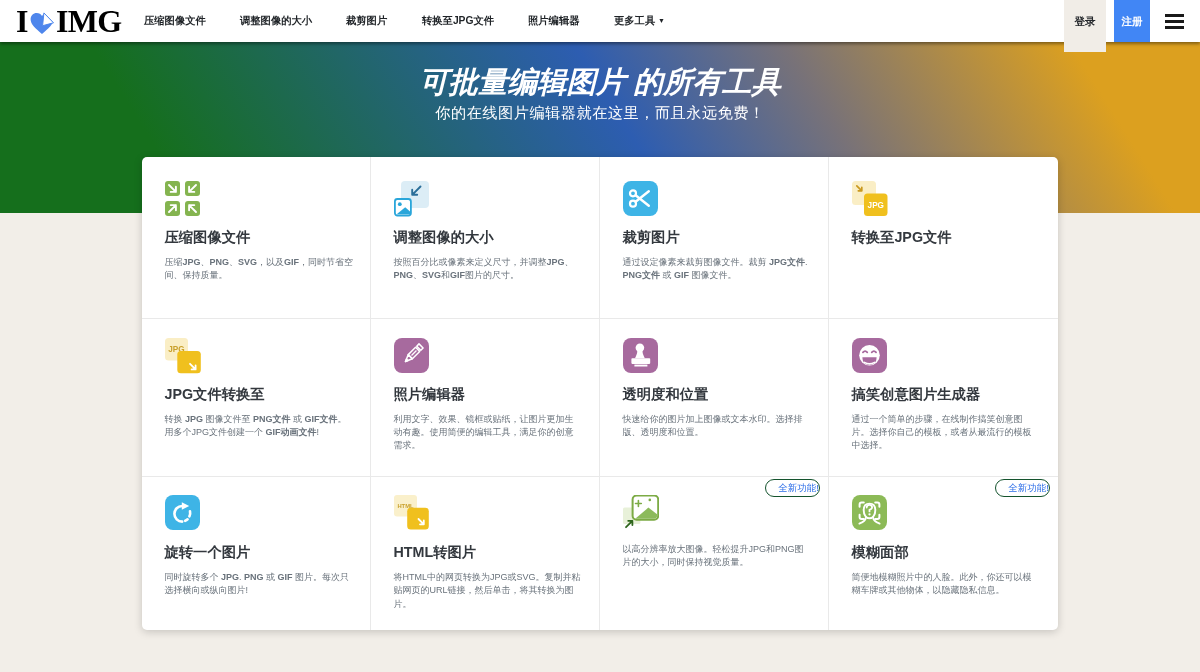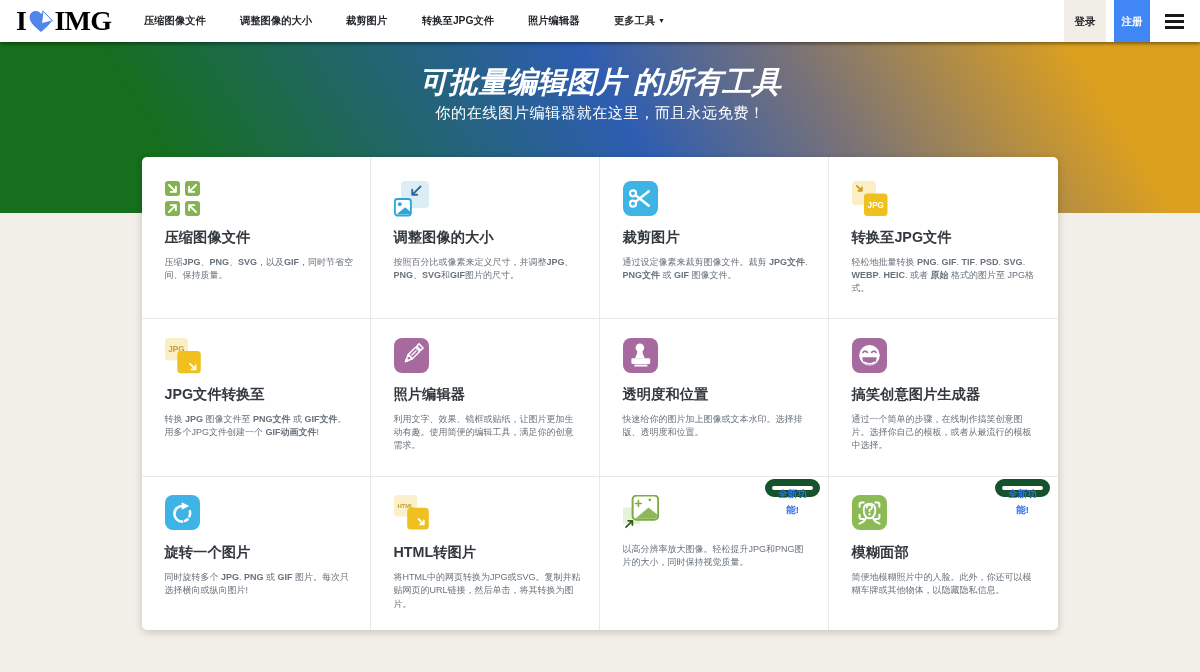--- a/index.html
+++ b/index.html
@@ -1,25 +1,25 @@
 <!DOCTYPE html>
 <html lang="zh"><head>
 <meta charset="utf-8">
 <style>
 * { margin:0; padding:0; box-sizing:border-box; }
 html,body { width:1200px; height:672px; overflow:hidden; }
 body { font-family:"Liberation Sans", sans-serif; background:#f2eee8; position:relative; }
 
 
 .header { position:absolute; left:0; top:0; width:1200px; height:42px; background:#fff; z-index:10; box-shadow:0 2px 3px rgba(0,0,0,0.4); }
-.logo { position:absolute; left:16px; top:5px; height:32px; font-family:"Liberation Serif", serif; font-weight:bold; font-size:28px; color:#000; line-height:32px; white-space:nowrap; letter-spacing:-0.7px; }
+.logo { position:absolute; left:16px; top:5px; height:32px; font-family:"Liberation Serif", serif; font-weight:bold; font-size:32px; color:#000; line-height:32px; white-space:nowrap; letter-spacing:-0.7px; }
 .logo svg { vertical-align:-2.9px; margin:0 1.5px 0 2.7px; }
 .nav { position:absolute; left:0; top:0; height:42px; }
 .nav a { position:absolute; top:0; line-height:42px; font-size:10.3px; font-weight:bold; color:#1f2327; text-decoration:none; white-space:nowrap; }
-.btn-login { position:absolute; right:94px; top:0; width:42px; height:42px; background:#f1ede7; color:#24272b; font-size:10.5px; font-weight:bold; text-align:center; line-height:42px; }
+.btn-login { position:absolute; right:94px; top:0; width:42px; height:52px; background:#f1ede7; color:#24272b; font-size:10.5px; font-weight:bold; text-align:center; line-height:42px; }
 .btn-reg { position:absolute; right:50px; top:0; width:36px; height:42px; background:#4186f5; color:#fff; font-size:10.5px; font-weight:bold; text-align:center; line-height:42px; }
 .burger { position:absolute; right:16px; top:14px; width:19px; }
 .burger div { height:2.6px; background:#191919; margin-bottom:3.6px; }
 
 
 .hero { position:absolute; left:0; top:42px; width:1200px; height:171px; background:linear-gradient(58deg,#156f1c 0%,#156f1c 15%,#2d5db1 52%,#787278 68%,#dca01f 90%); }
 .hero h1 { position:absolute; left:0; top:24px; width:100%; text-align:center; color:#fff; font-size:29.5px; line-height:31px; font-weight:bold;font-style:italic; }
 .hero p { position:absolute; left:0; top:62px; width:100%; text-align:center; color:#fff; font-size:15.2px; letter-spacing:0.5px; line-height:18px; }
 
 
@@ -31,21 +31,21 @@
 .cell .d b { font-weight:bold; }
 .r1 { top:0; height:162px; padding:24px 22.5px 0; border-bottom:1px solid #e9e9e9; }
 .r3 .ic { margin-bottom:13px; }
 .r3 h2 { }
 .r2 { top:162px; height:158px; padding:19px 22.5px 0; border-bottom:1px solid #e9e9e9; }
 .r3 { top:320px; height:153px; padding:18px 22.5px 0; }
 .c1 { left:0; border-right:1px solid #e9e9e9; }
 .c2 { left:229px; border-right:1px solid #e9e9e9; }
 .c3 { left:458px; border-right:1px solid #e9e9e9; }
 .c4 { left:687px; }
-.badge { position:absolute; top:2px; right:8px; width:55px; height:18px; border:7px solid #14532d; border-radius:9px; background:#fff; color:#2e6fe8; font-size:9.5px; font-weight:bold; text-align:center; line-height:16px; }
+.badge { position:absolute; top:2px; right:8px; width:55px; height:18px; border:1px solid #14532d; border-radius:9px; background:#fff; color:#2e6fe8; font-size:9.5px; font-weight:normal; text-align:right; line-height:16px; }
 </style>
 </head>
 <body>
 
 <div class="hero">
   <h1>可批量编辑图片 的所有工具</h1>
   <p>你的在线图片编辑器就在这里，而且永远免费！</p>
 </div>
 
 <div class="header">
@@ -116,21 +116,20 @@
     <div class="d">通过设定像素来裁剪图像文件。裁剪 <b>JPG文件</b>.<br><b>PNG文件</b> 或 <b>GIF</b> 图像文件。</div>
   </div>
   <div class="cell r1 c4">
     <div class="ic"><svg width="36" height="36" viewBox="0 0 36 36">
       <rect x="0" y="0" width="24" height="24" rx="3.5" fill="#faeec5"></rect>
       <path d="M4.8 4.8 L9.8 9.8 M9.8 6.3 V9.8 H6.3" stroke="#c9991f" stroke-width="1.7" fill="none" stroke-linecap="round" stroke-linejoin="round"></path>
       <rect x="12" y="12.5" width="23.5" height="22.5" rx="3.5" fill="#f0c01e"></rect>
       <text x="23.8" y="26.9" font-size="8.2" font-weight="bold" fill="#fff" text-anchor="middle" font-family="Liberation Sans, sans-serif">JPG</text>
     </svg></div>
     <h2>转换至JPG文件</h2>
-    <div class="d">轻松地批量转换 <b>PNG</b>. <b>GIF</b>. <b>TIF</b>. <b>PSD</b>. <b>SVG</b>.<br><b>WEBP</b>. <b>HEIC</b>. 或者 <b>原始</b> 格式的图片至 JPG格<br>式。</div>
   </div>
 
   <div class="cell r2 c1">
     <div class="ic"><svg width="36" height="36" viewBox="0 0 36 36">
       <rect x="0" y="0" width="23" height="22.5" rx="3.5" fill="#faeec5"></rect>
       <text x="11.5" y="13.9" font-size="8.2" font-weight="bold" fill="#c9a02c" text-anchor="middle" font-family="Liberation Sans, sans-serif">JPG</text>
       <rect x="12.3" y="13" width="23.5" height="22.3" rx="3.5" fill="#f0c01e"></rect>
       <path d="M25 25.8 L30.6 31.4 M30.6 27.4 V31.4 H26.6" stroke="#fff" stroke-width="1.8" fill="none" stroke-linecap="round" stroke-linejoin="round"></path>
     </svg></div>
     <h2>JPG文件转换至</h2>

